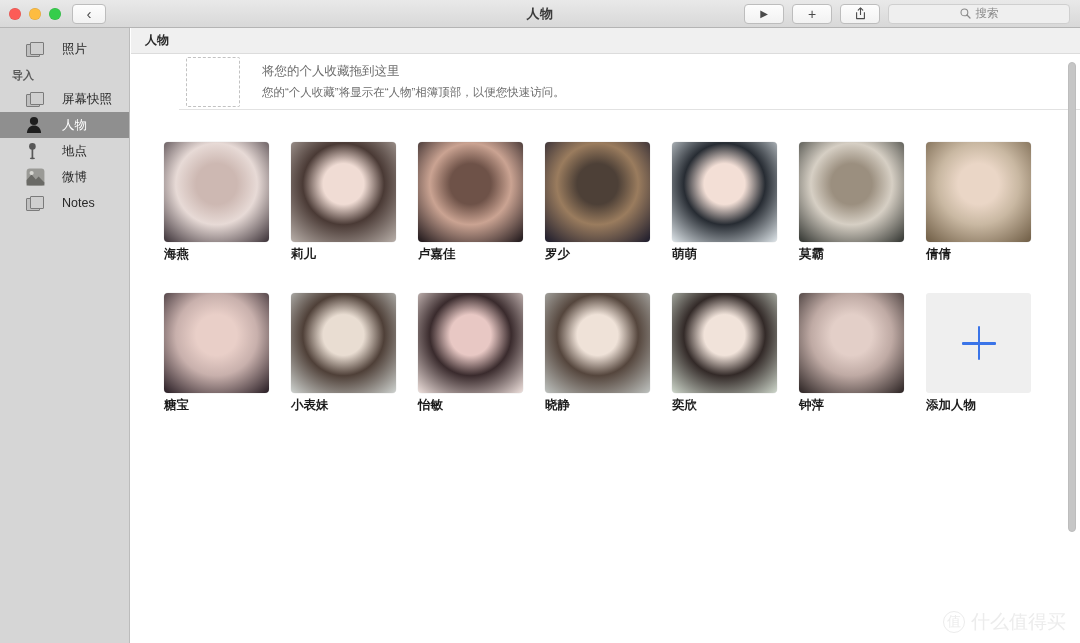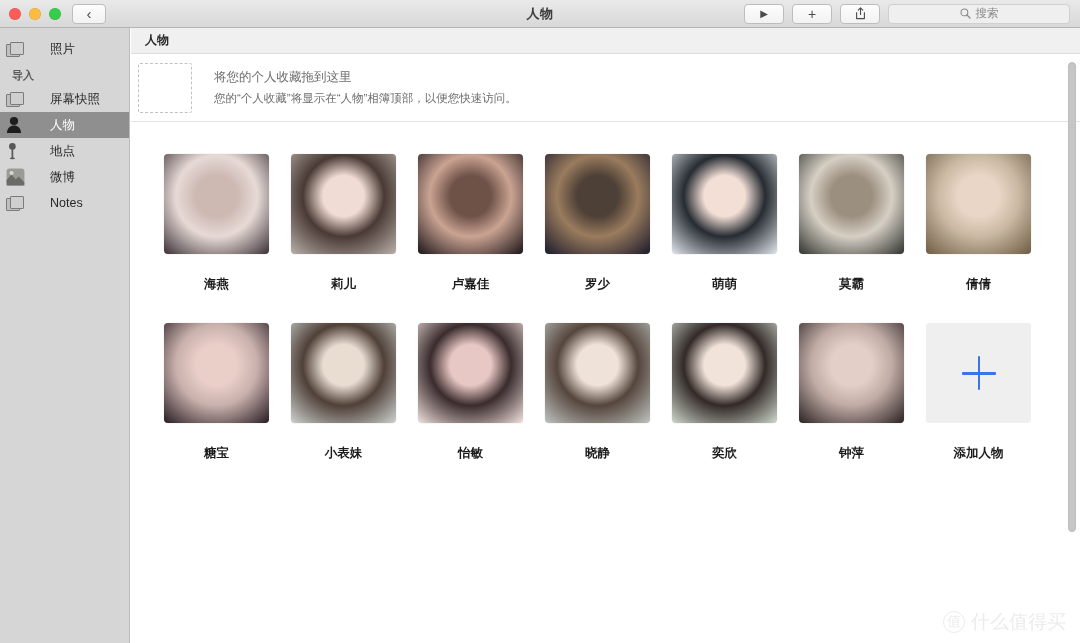--- a/index.html
+++ b/index.html
@@ -54,21 +54,21 @@
 
   
   .sidebar {
     position: absolute; top: 28px; left: 0; width: 130px; height: 615px;
     background: #d6d6d6;
     border-right: 1px solid #bcbcbc;
     padding-top: 8px;
   }
   .side-item {
     display: flex; align-items: center; height: 26px;
-    padding-left: 6px; gap: 24px;
+    padding-left: 26px; gap: 16px;
     font-size: 12.5px; color: #282828;
   }
   .side-item.selected { background: #8f8f8f; color: #ffffff; }
   .side-header {
     font-size: 11px; color: #5a5a5a; font-weight: 700;
     padding: 6px 12px 3px 12px; height: 24px; display: flex; align-items: flex-end;
   }
   .sico { width: 20px; height: 18px; flex: 0 0 20px; position: relative; }
 
   
@@ -83,22 +83,22 @@
   .content {
     position: absolute; top: 28px; left: 131px; width: 949px; height: 615px;
     background: #ffffff; overflow: hidden;
   }
   .content-header {
     height: 26px; background: #f0f0f0; border-bottom: 1px solid #dcdcdc;
     display: flex; align-items: center; padding-left: 14px;
     font-size: 12px; color: #2a2a2a; font-weight: 700;
   }
   .dropzone {
-    height: 68px; border-bottom: 1px solid #e2e2e2;
-    display: flex; align-items: center; padding-left: 7px;
+    height: 56px; border-bottom: 1px solid #e2e2e2;
+    display: flex; align-items: center; padding-left: 7px; margin-left: 48px;
   }
   .dz-box {
     width: 54px; height: 50px; border: 1.5px dashed #c2c2c2;
     border-radius: 2px; flex: 0 0 54px;
   }
   .dz-text { margin-left: 22px; }
   .dz-title { font-size: 12.5px; color: #6d6d6d; margin-bottom: 5px; }
   .dz-sub   { font-size: 11.5px; color: #6d6d6d; }
 
   .grid {
@@ -106,21 +106,21 @@
     display: flex; flex-wrap: wrap;
   }
   .cell { width: 127px; margin-bottom: 30px; }
   .thumb {
     width: 105px; height: 100px; border-radius: 4px;
     background: #ddd; overflow: hidden; position: relative;
     box-shadow: 0 0 0 0.5px rgba(0,0,0,0.07);
   }
   .thumb .inner { position: absolute; inset: 0; }
   .cell-label {
-    margin-top: 22px; width: 105px; text-align: center;
+    margin-top: 4px; width: 105px; 
     font-size: 12.5px; color: #1b1b1b; font-weight: 700;
   }
   .addtile {
     width: 105px; height: 100px; border-radius: 3px; background: #efefef;
     display: flex; align-items: center; justify-content: center;
   }
   .plus { position: relative; width: 34px; height: 34px; }
   .plus::before, .plus::after {
     content: ""; position: absolute; background: #3a74e8; border-radius: 1px;
   }

